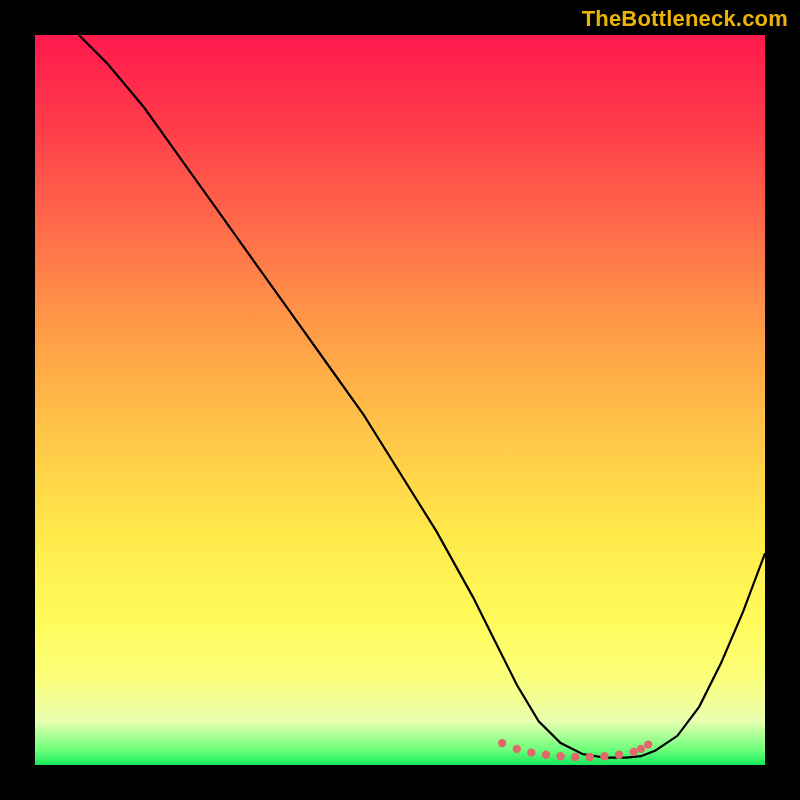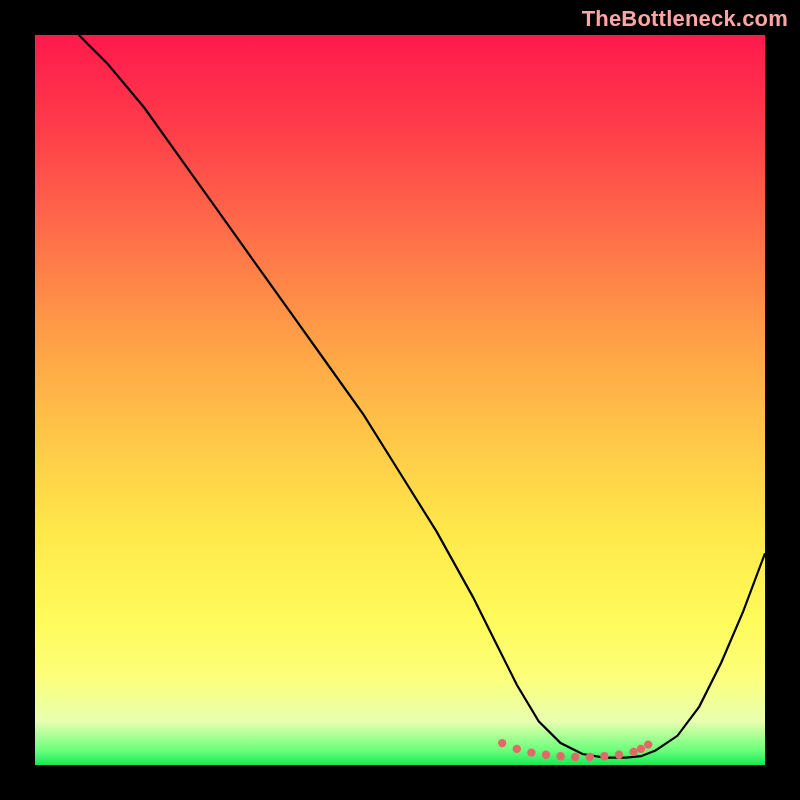--- a/index.html
+++ b/index.html
@@ -14,21 +14,21 @@
   .frame {
     position: relative;
     width: 800px;
     height: 800px;
     background: #000000;
   }
   .watermark {
     position: absolute;
     top: 6px;
     right: 12px;
-    color: #fca5a5;
+    color: #eab308;
     font-size: 22px;
     font-weight: 600;
     letter-spacing: 0.2px;
     z-index: 3;
   }
   .plot-area {
     position: absolute;
     left: 35px;
     top: 35px;
     width: 730px;

